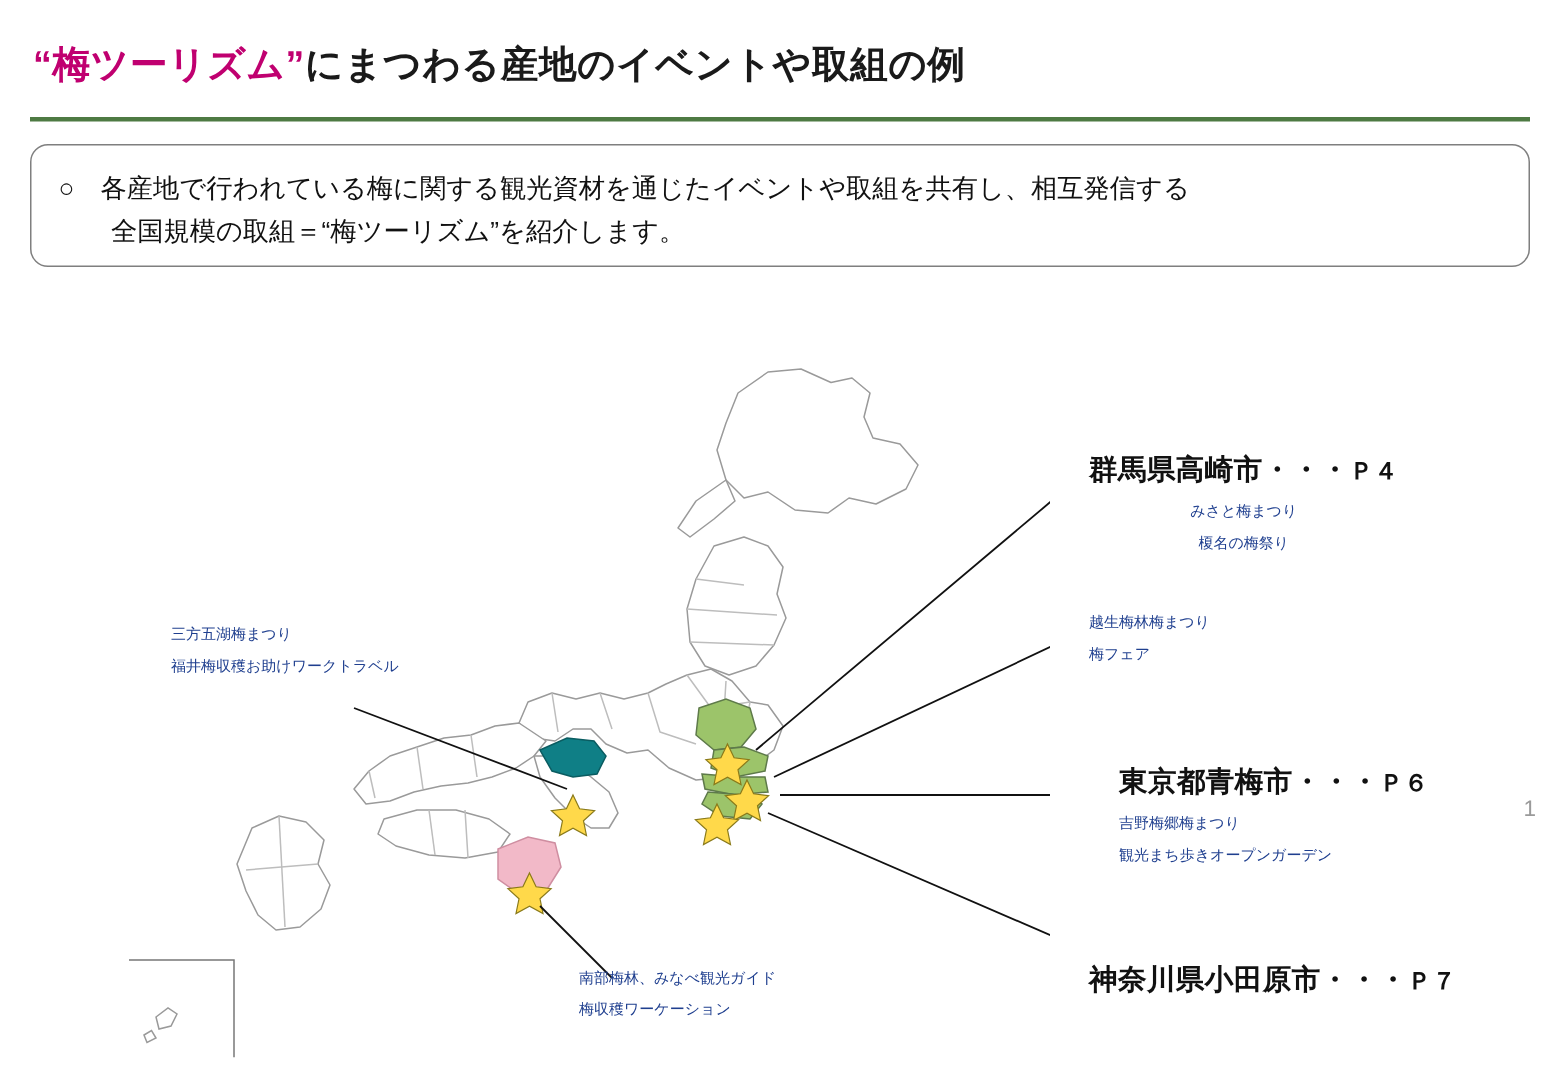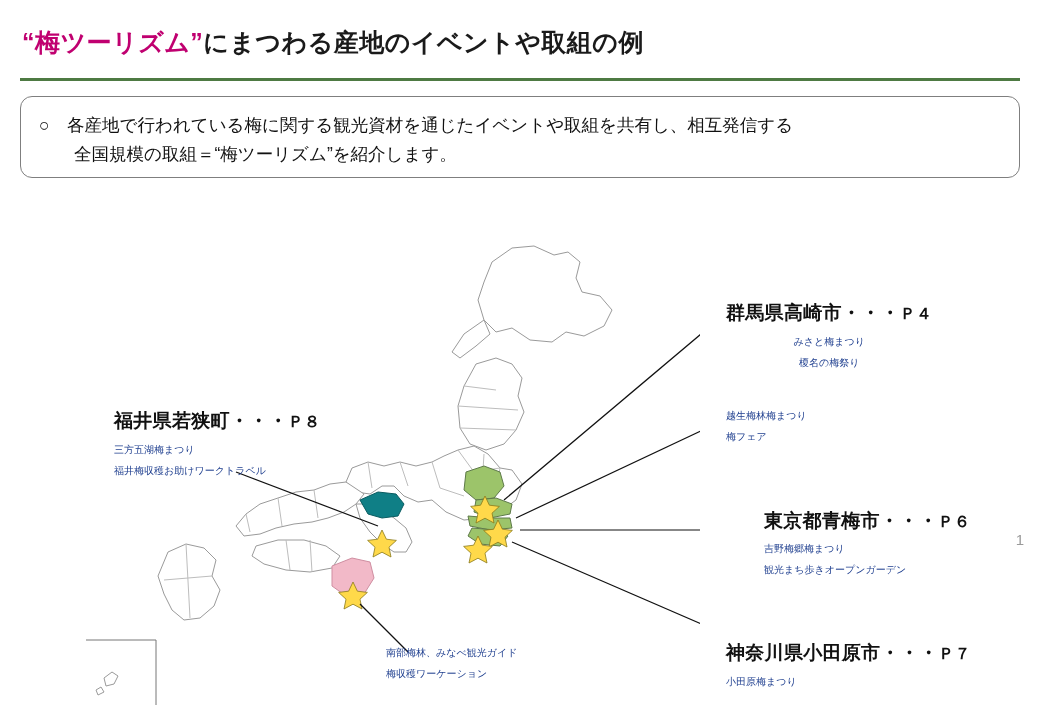--- a/index.html
+++ b/index.html
@@ -79,21 +79,21 @@
   .callout .sub {
     margin-top: 5px;
     font-size: 10px;
     line-height: 21px;
     color: #1f3f8f;
     white-space: pre-line;
   }
 
   #callout-takasaki  { left: 726px; top: 300px; text-align: center; }
   #callout-ogose     { left: 726px; top: 400px; }
-  #callout-ome       { left: 764px; top: 508px; font-family: Liberation Mono, monospace; }
+  #callout-ome       { left: 746px; top: 508px; }
   #callout-odawara   { left: 726px; top: 640px; }
   #callout-wakasa    { left: 114px; top: 408px; }
   #callout-minabe    { left: 386px; top: 637px; }
 
   
   #page-number {
     position: absolute;
     right: 16px; bottom: 8px;
     font-size: 15px;
     color: #9a9a9a;
@@ -205,27 +205,23 @@
       <span>東京都青梅市・・・</span><span class="pg">Ｐ６</span>
     </div>
     <div class="sub">吉野梅郷梅まつり
 観光まち歩きオープンガーデン</div>
   </div>
 
   <div class="callout" id="callout-odawara">
     <div class="headline">
       <span>神奈川県小田原市・・・</span><span class="pg">Ｐ７</span>
     </div>
-    <div class="sub">小田原梅まつり</div>
   </div>
 
   <div class="callout" id="callout-wakasa">
-    <div class="headline">
-      <span>福井県若狭町・・・</span><span class="pg">Ｐ８</span>
-    </div>
     <div class="sub">三方五湖梅まつり
 福井梅収穫お助けワークトラベル</div>
   </div>
 
   <div class="callout" id="callout-minabe">
     <div class="sub">南部梅林、みなべ観光ガイド
 梅収穫ワーケーション</div>
   </div>
 
   <div id="page-number">1</div>

